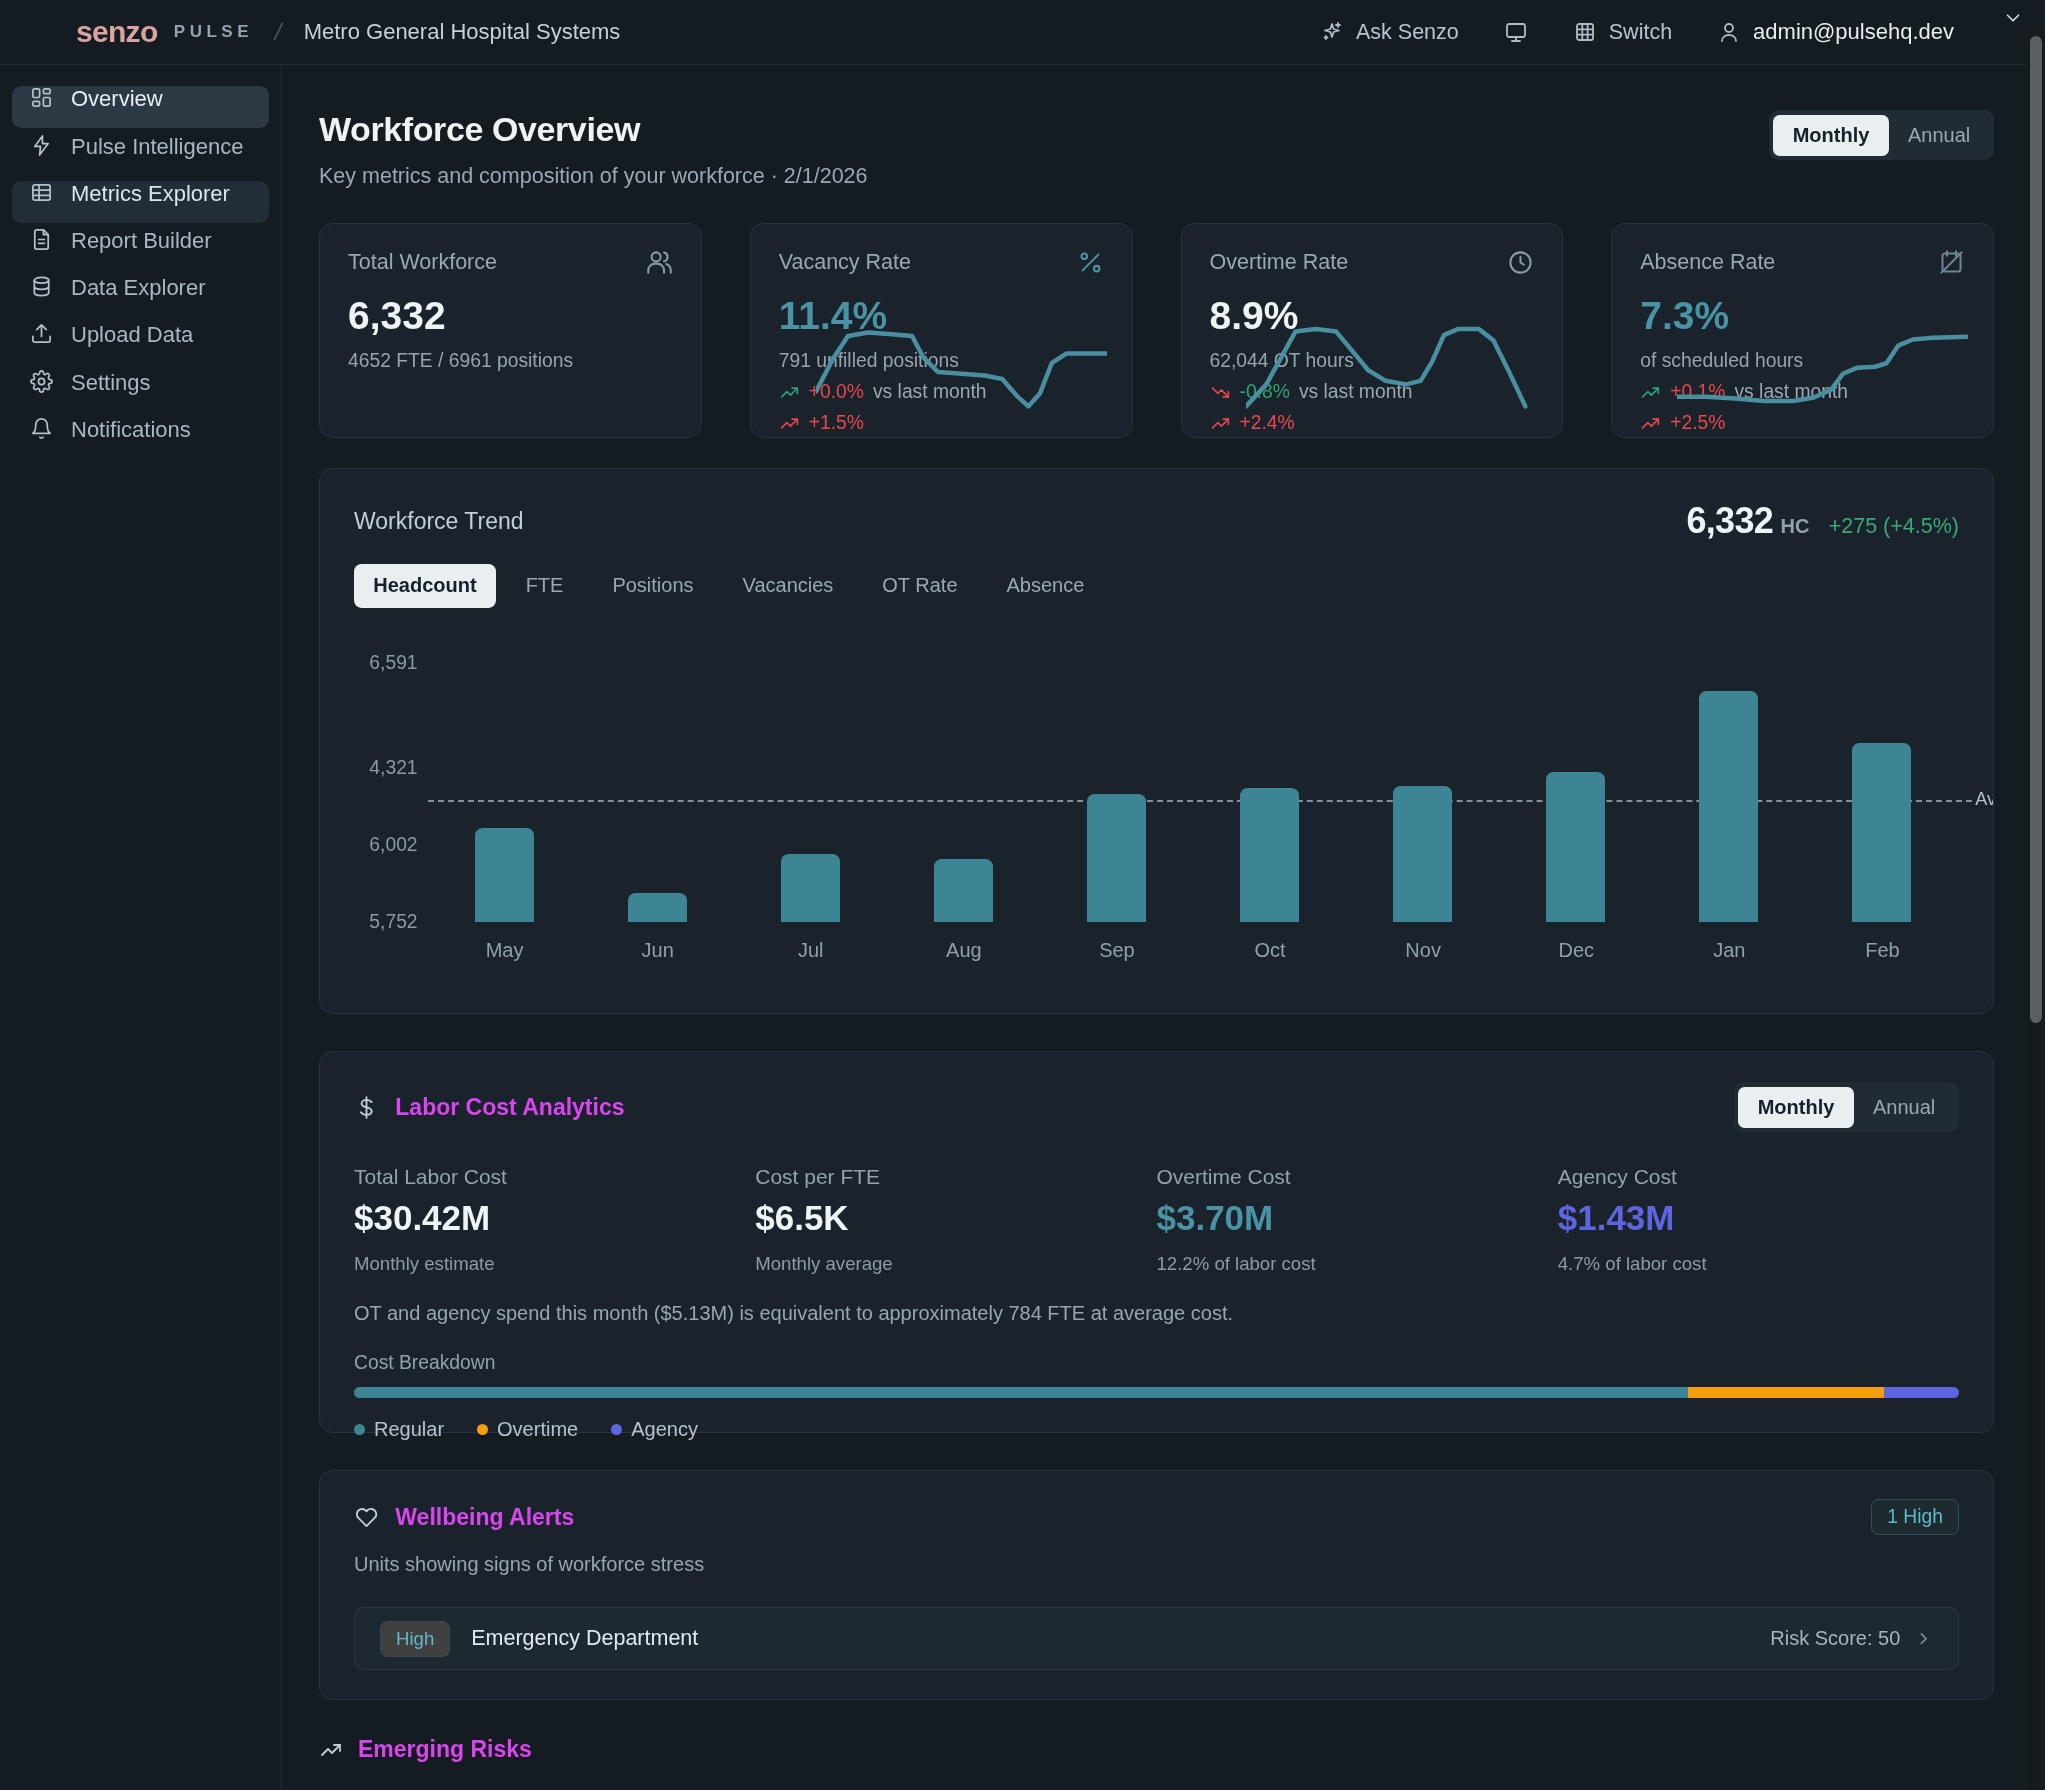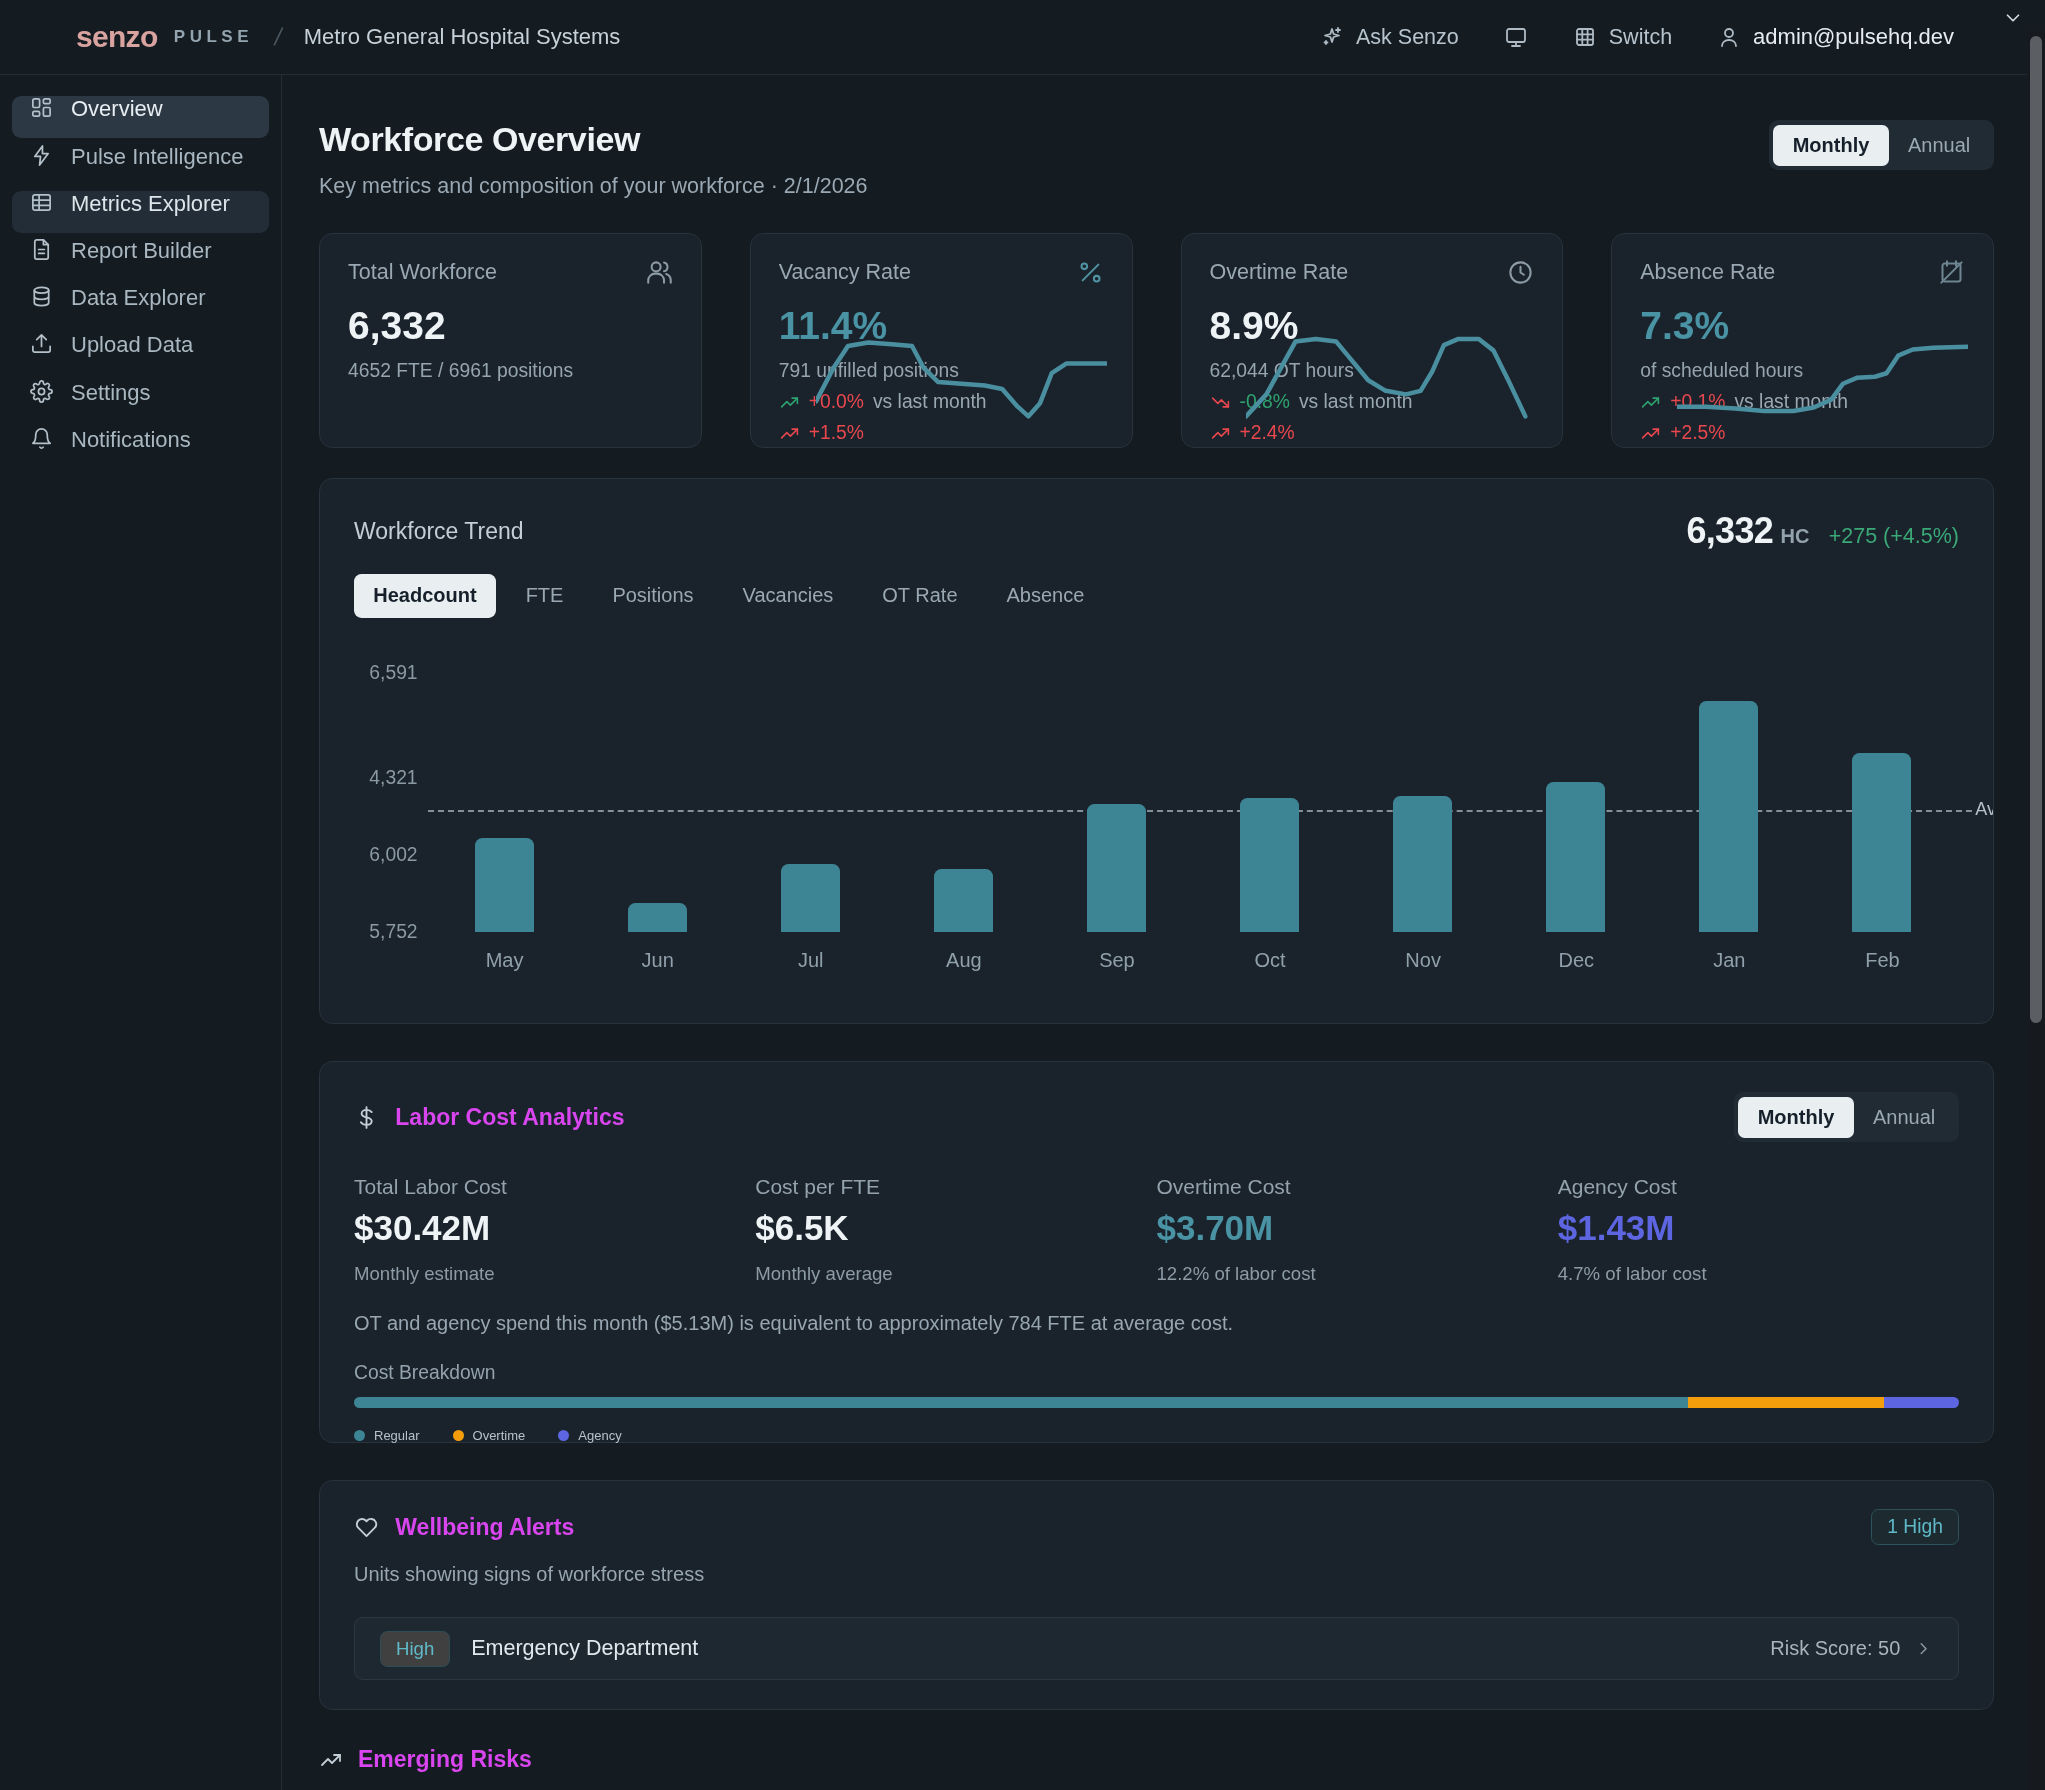--- a/index.html
+++ b/index.html
@@ -2,21 +2,21 @@
 <html style="font-size:12px"><head>
 <meta charset="utf-8">
 <style>
   html,body{margin:0;padding:0;}
   body{
     width:2046px;height:1790px;overflow:hidden;position:relative;
     background:#141b21;color:#e6edf1;
     font-family:"Liberation Sans", sans-serif;font-size:20px;
   }
   
-  .hdr{height:75px;display:flex;align-items:center;padding:0 33px;border-bottom:0.7px solid #232d36;box-sizing:border-box;position:relative;}
+  .hdr{height:65px;display:flex;align-items:center;padding:0 33px;border-bottom:0.7px solid #232d36;box-sizing:border-box;position:relative;}
   .logo-mark{width:34px;height:34px;color:#d9a3a0;flex:0 0 auto;}
   .logo-text{font-size:30px;font-weight:bold;color:#d9a3a0;margin-left:9px;letter-spacing:-0.7px;}
   .logo-sub{font-size:17px;font-weight:600;color:#93a4af;margin-left:16.3px;letter-spacing:4.5px;}
   .crumb-sep{color:#48565f;font-size:24px;margin:0 22px;transform:skewX(-12deg);}
   .breadcrumb{font-size:22px;color:#c6d1d9;}
   .hdr-right{margin-left:auto;display:flex;align-items:center;gap:45px;margin-right:59px;}
   .hdr-item{display:flex;align-items:center;gap:12px;color:#b7c4cd;font-size:21.5px;cursor:pointer;}
   .hdr-item .ic{width:24px;height:24px;color:#aebbc5;}
   .hdr-user{color:#e6edf1;font-size:22px;}
   .hdr-chevron{position:absolute;right:22px;top:7.4px;width:22px;height:22px;color:#d7dee3;}
@@ -80,21 +80,21 @@
   .sec-title{font-size:23px;color:#d946ef;font-weight:600;}
   .lab-grid{display:grid;grid-template-columns:repeat(4,1fr);margin-top:33px;}
   .lab-label{font-size:21px;color:#93a2ad;}
   .lab-value{font-size:35px;font-weight:bold;margin-top:9px;}
   .lab-sub{font-size:18.6px;color:#8d9ba6;margin-top:15px;}
   .lab-note{font-size:20px;color:#98a6b1;margin-top:27px;}
   .bd-label{font-size:19.3px;color:#93a2ad;margin-top:27px;}
   .bd-bar{display:flex;height:11px;border-radius:6px;overflow:hidden;margin-top:13.4px;}
   .bd-seg{height:100%;}
   .legend{display:flex;gap:33px;margin-top:19.3px;align-items:center;}
-  .leg-item{display:flex;align-items:center;gap:9px;font-size:13px;color:#b6c2cb;}
+  .leg-item{display:flex;align-items:center;gap:9px;font-size:20px;color:#b6c2cb;}
   .leg-dot{width:11px;height:11px;border-radius:50%;}
   
   .well-card{margin-top:37px;height:230px;padding:28px 34px;}
   .badge-high-count{margin-left:auto;font-size:19.3px;color:#5fb9c8;background:#1d2b31;border:1.5px solid #2d525c;border-radius:7.4px;padding:6px 15px;}
   .well-sub{font-size:20px;color:#98a6b1;margin-top:18px;}
   .alert-row{margin-top:31px;background:#1e2830;border:0.7px solid #2b3844;border-radius:9px;height:61px;display:flex;align-items:center;padding:0 25px;gap:21px;cursor:pointer;}
   .badge-high{font-size:18.6px;color:#5fb9c8;background:#404040;border:0.7px solid #2e4d57;border-radius:7.4px;padding:6px 15px;}
   .alert-name{font-size:21.5px;color:#e2e9ee;}
   .alert-right{margin-left:auto;display:flex;align-items:center;gap:13.4px;color:#a7b4bd;font-size:20px;}
   .alert-right .ic{width:19.3px;height:19.3px;color:#8b98a2;}

